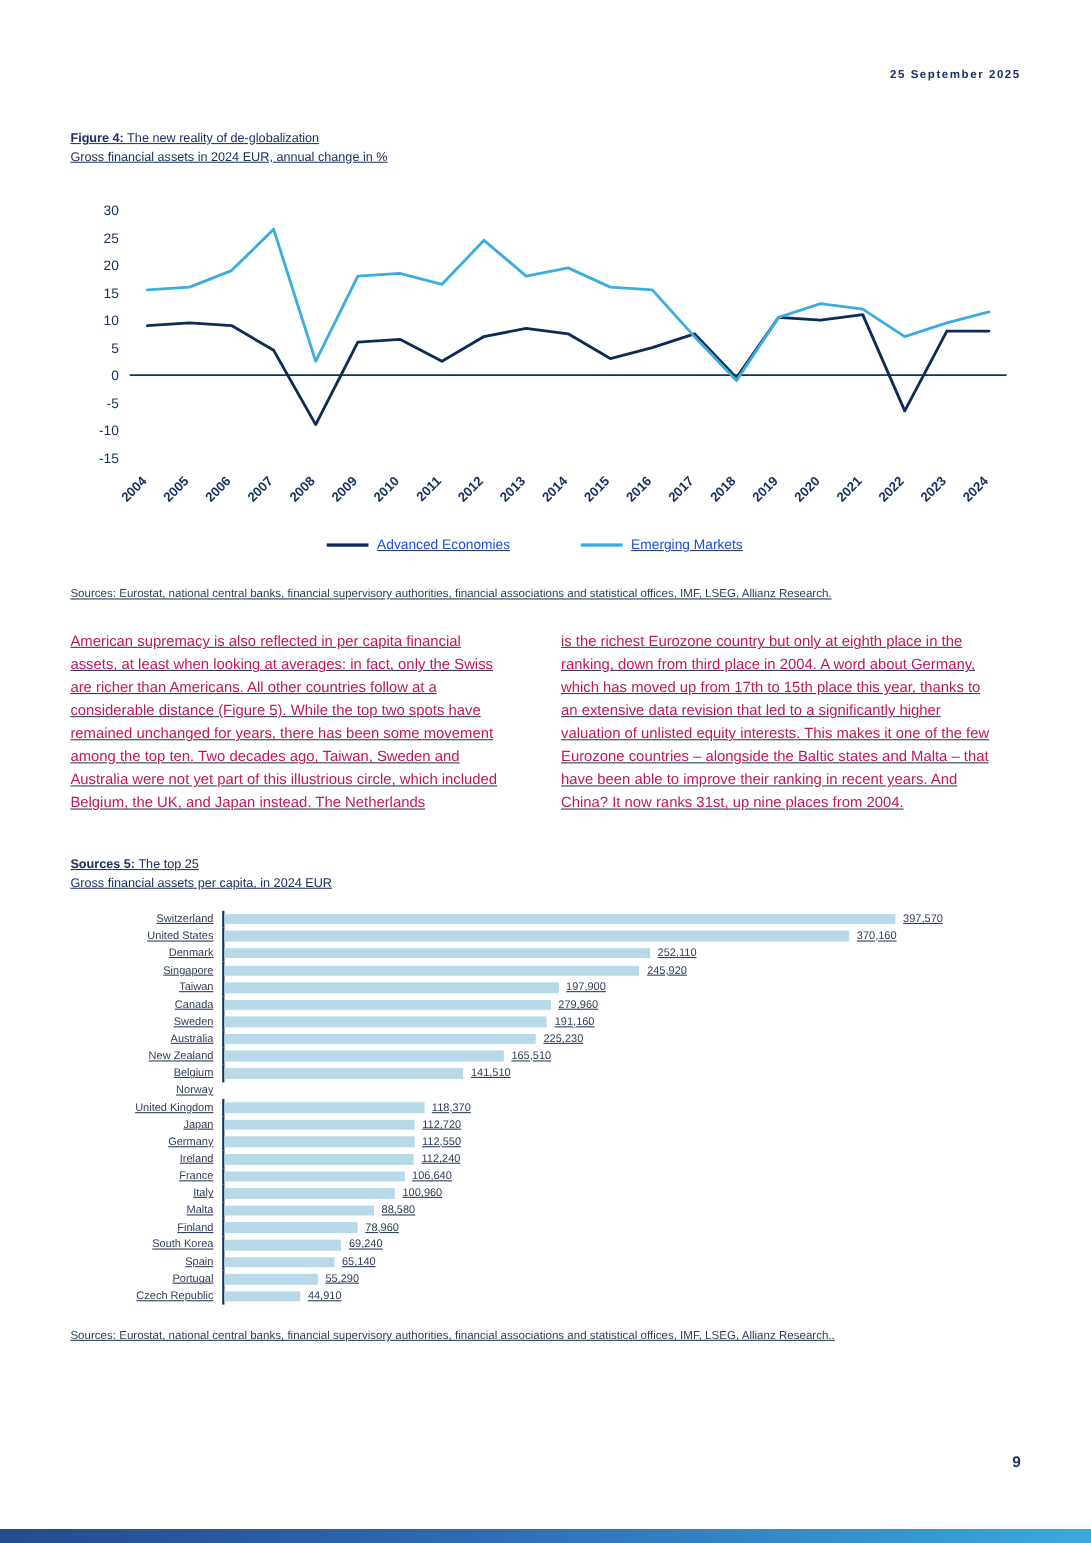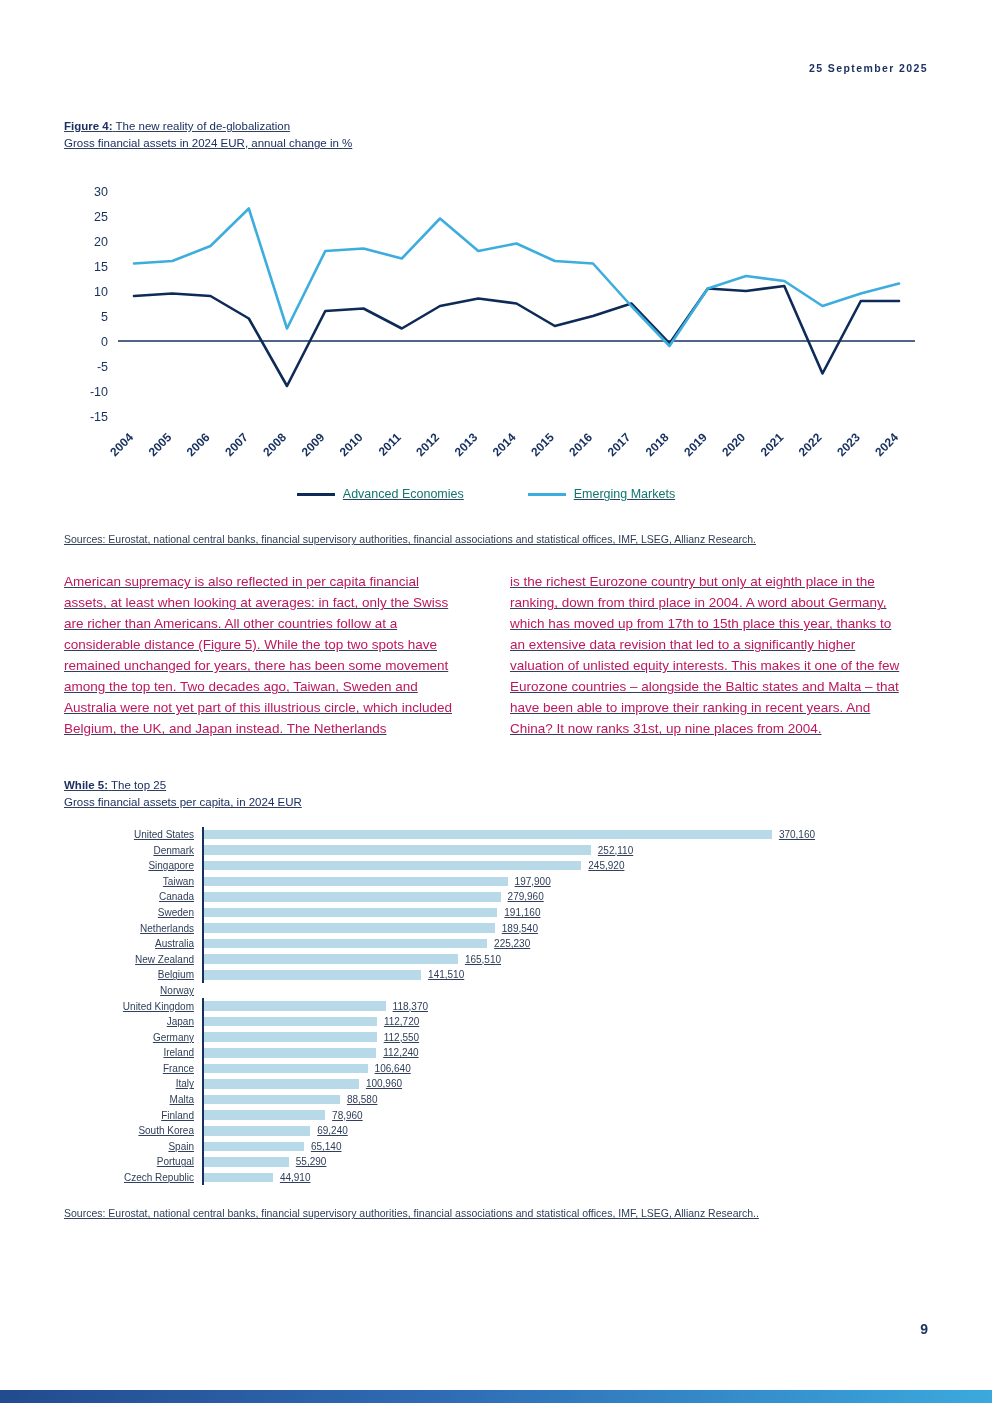--- a/index.html
+++ b/index.html
@@ -35,21 +35,21 @@
   #line-chart { margin-top: 30px; margin-left: 4px; }
   .ytick { fill: #16305f; font-size: 12.5px; font-family: "Liberation Sans", sans-serif; }
   .xtick { fill: #16305f; font-size: 12px; font-weight: 700; font-family: "Liberation Sans", sans-serif; }
 
   .legend {
     display: flex;
     justify-content: center;
     gap: 64px;
     margin-top: 4px;
     font-size: 12.5px;
-    color: #0f766e;
+    color: #1d4ed8;
   }
   .legend-item { display: flex; align-items: center; gap: 8px; }
   .legend-swatch { display: inline-block; width: 38px; height: 3px; }
 
   .sources {
     margin-top: 32px;
     font-size: 10.5px;
     color: #2f3e58;
   }
 
@@ -172,28 +172,35 @@
 
     <div class="sources">Sources: Eurostat, national central banks, financial supervisory authorities, financial associations and statistical offices, IMF, LSEG, Allianz Research.</div>
 
     <div class="body-cols">
       <div class="body-col">American supremacy is also reflected in per capita financial assets, at least when looking at averages: in fact, only the Swiss are richer than Americans. All other countries follow at a considerable distance (Figure 5). While the top two spots have remained unchanged for years, there has been some movement among the top ten. Two decades ago, Taiwan, Sweden and Australia were not yet part of this illustrious circle, which included Belgium, the UK, and Japan instead. The Netherlands</div>
       <div class="body-col">is the richest Eurozone country but only at eighth place in the ranking, down from third place in 2004. A word about Germany, which has moved up from 17th to 15th place this year, thanks to an extensive data revision that led to a significantly higher valuation of unlisted equity interests. This makes it one of the few Eurozone countries – alongside the Baltic states and Malta – that have been able to improve their ranking in recent years. And China? It now ranks 31st, up nine places from 2004.</div>
     </div>
 
     <div class="fig-caption fig5-caption">
       <div class="cap-line1">
-        <span class="cap-label">While 5:</span>
+        <span class="cap-label">Sources 5:</span>
         <span class="cap-title">The top 25</span>
       </div>
       <div class="cap-sub">Gross financial assets per capita, in 2024 EUR</div>
     </div>
 
     <div id="bar-chart">
         <div class="bar-row">
+          <div class="bar-label">Switzerland</div>
+          <div class="bar-track">
+            <div class="bar" style="width:610.0px;background:#b8d9e7"></div>
+            <div class="bar-value">397,570</div>
+          </div>
+        </div>
+        <div class="bar-row">
           <div class="bar-label">United States</div>
           <div class="bar-track">
             <div class="bar" style="width:567.9px;background:#b8d9e7"></div>
             <div class="bar-value">370,160</div>
           </div>
         </div>
         <div class="bar-row">
           <div class="bar-label">Denmark</div>
           <div class="bar-track">
             <div class="bar" style="width:386.8px;background:#b8d9e7"></div>
@@ -222,27 +229,20 @@
           </div>
         </div>
         <div class="bar-row">
           <div class="bar-label">Sweden</div>
           <div class="bar-track">
             <div class="bar" style="width:293.3px;background:#b8d9e7"></div>
             <div class="bar-value">191,160</div>
           </div>
         </div>
         <div class="bar-row">
-          <div class="bar-label">Netherlands</div>
-          <div class="bar-track">
-            <div class="bar" style="width:290.8px;background:#b8d9e7"></div>
-            <div class="bar-value">189,540</div>
-          </div>
-        </div>
-        <div class="bar-row">
           <div class="bar-label">Australia</div>
           <div class="bar-track">
             <div class="bar" style="width:283.1px;background:#b8d9e7"></div>
             <div class="bar-value">225,230</div>
           </div>
         </div>
         <div class="bar-row">
           <div class="bar-label">New Zealand</div>
           <div class="bar-track">
             <div class="bar" style="width:253.9px;background:#b8d9e7"></div>

